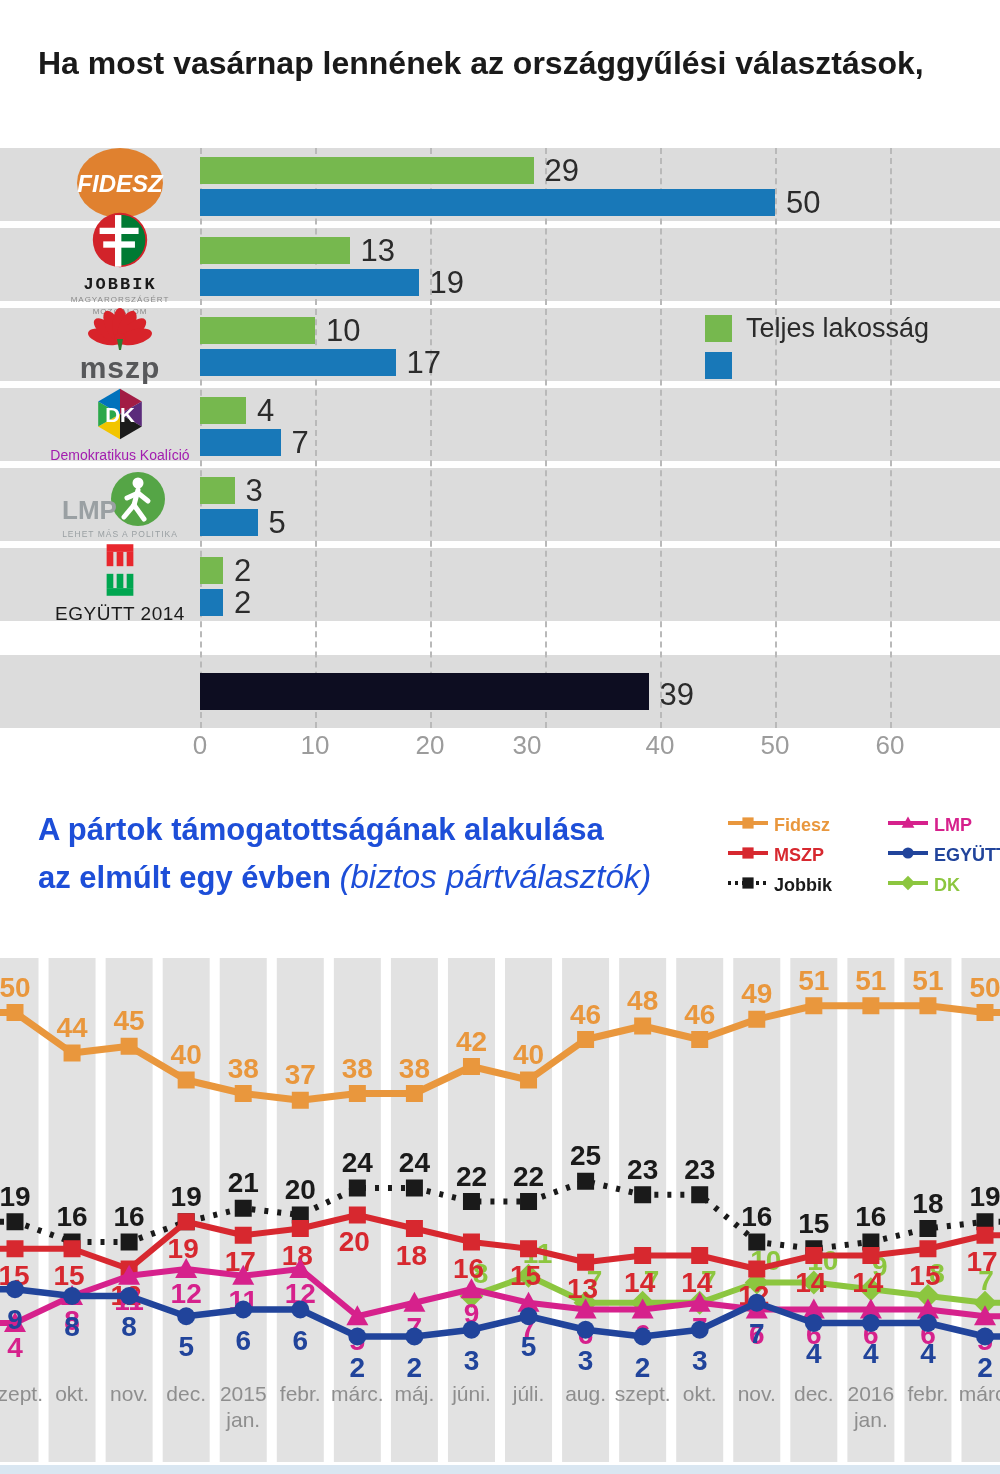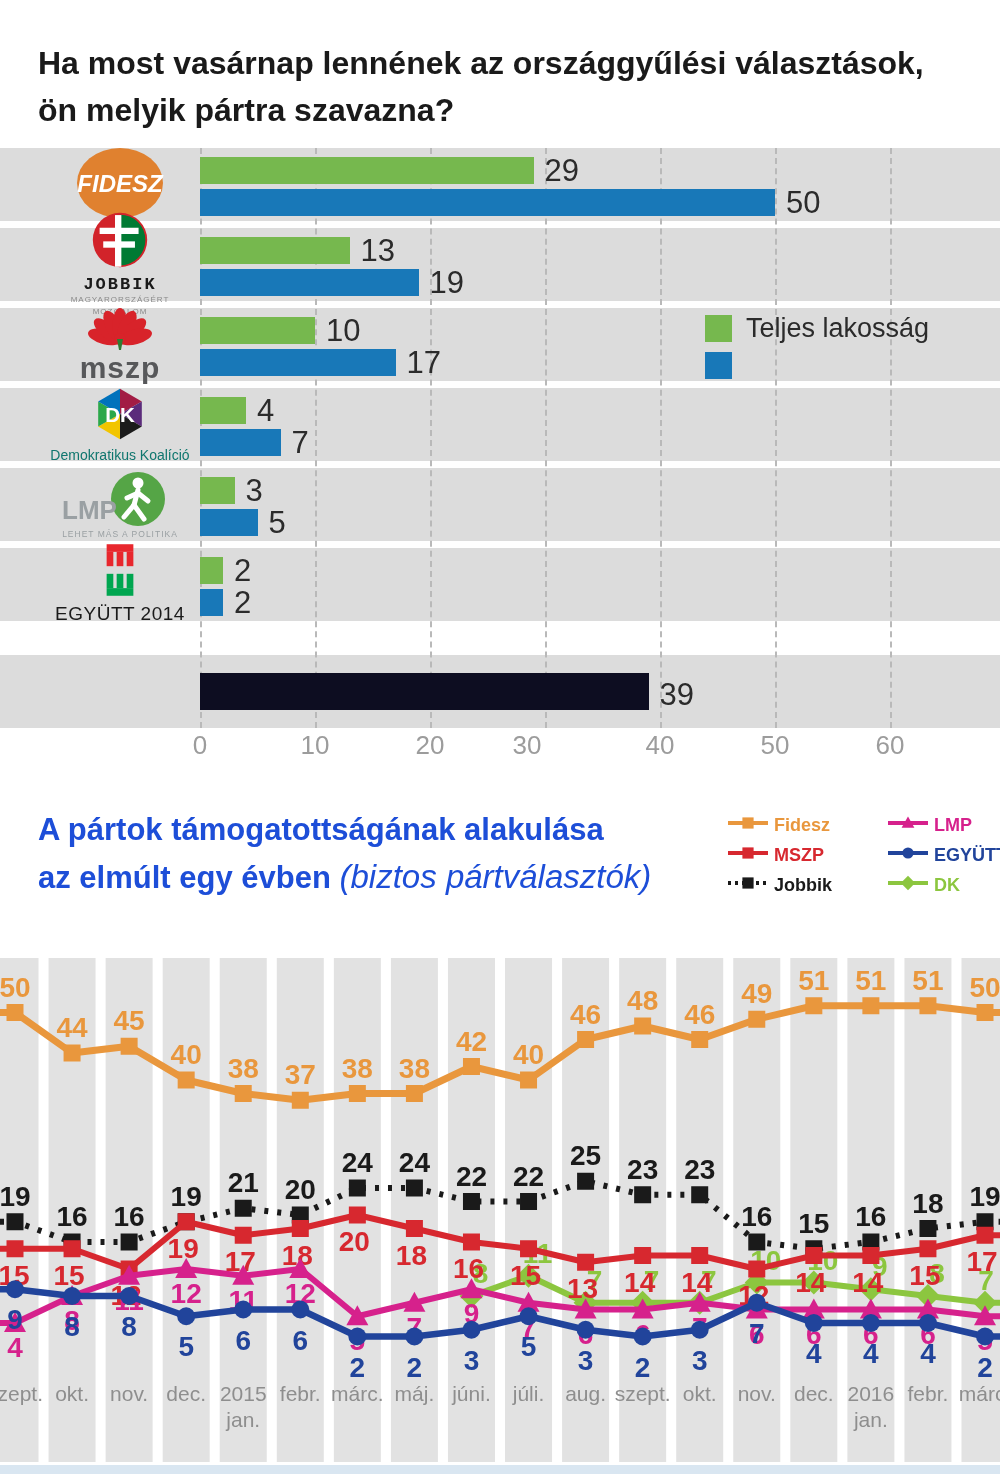--- a/index.html
+++ b/index.html
@@ -29,30 +29,29 @@
     font-size:31px;font-weight:bold;color:#1d4ed8;line-height:47px;
   }
   .title2 .it{font-weight:normal;font-style:italic;font-size:33px;}
   #trendlegend{position:absolute;left:728px;top:810px;display:grid;grid-template-columns:160px 150px;grid-auto-flow:column;grid-template-rows:repeat(3,30px);}
   .tl-row{display:flex;align-items:center;height:30px;}
   .tl-label{font-size:18px;font-weight:bold;margin-left:6px;white-space:nowrap;}
   #linechart{position:absolute;left:0;top:954px;}
   .jobbik-name{font-family:"Liberation Mono", monospace;font-weight:bold;font-size:17px;letter-spacing:2px;color:#1a1a1a;margin-top:2px;}
   .tiny-sub{font-size:8px;color:#8a8a8a;letter-spacing:1px;text-align:center;line-height:12px;}
   .mszp-name{font-size:30px;font-weight:bold;color:#57585a;margin-top:-4px;letter-spacing:1px;}
-  .dk-sub{font-size:14px;color:#0f766e;margin-top:1px;}
+  .dk-sub{font-size:14px;color:#a21caf;margin-top:1px;}
   .lmp-sub{font-size:8.5px;color:#9aa0a3;letter-spacing:1px;margin-top:-2px;}
   .egy-name{font-size:19px;color:#1a1a1a;margin-top:3px;letter-spacing:0.5px;}
 </style>
 </head>
 <body>
 
 <div class="title">
   <span>Ha most vasárnap lennének az országgyűlési választások,</span><br>
-  <span>ön melyik pártra szavazna?</span>
 </div>
 
 <div id="barchart">
     <div class="band" style="top: 0px;"></div>
     <div class="band" style="top: 80px;"></div>
     <div class="band" style="top: 160px;"></div>
     <div class="band" style="top: 240px;"></div>
     <div class="band" style="top: 320px;"></div>
     <div class="band" style="top: 400px;"></div>
     <div class="band" style="top: 507px;"></div>

